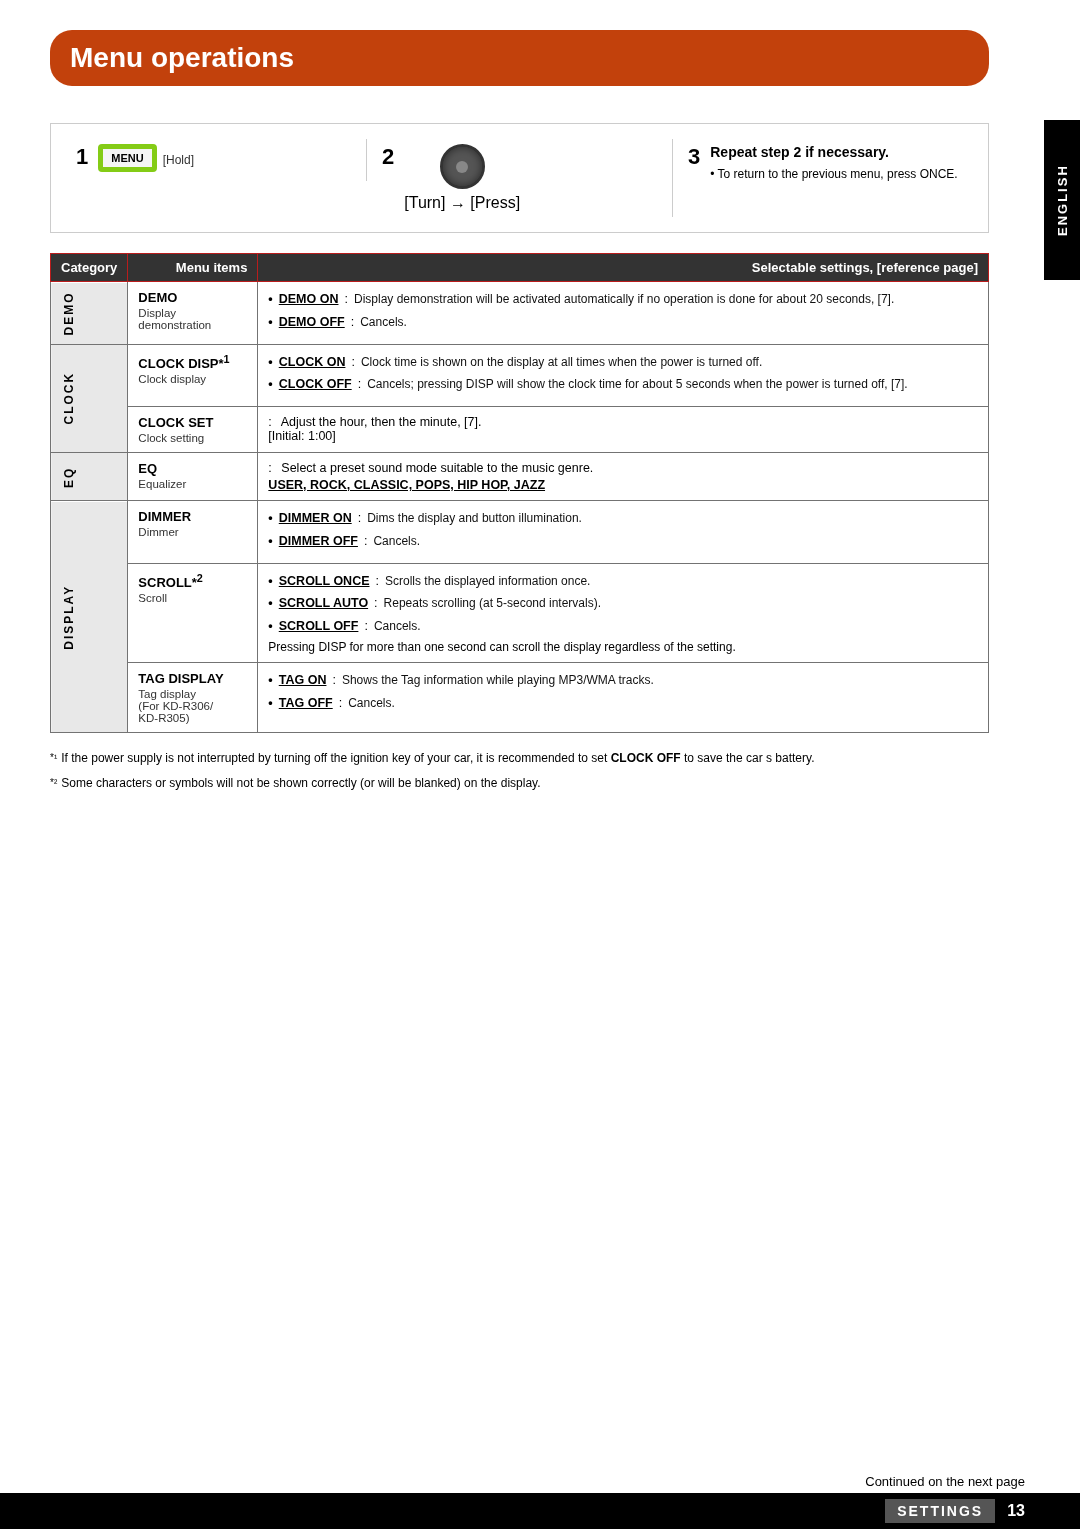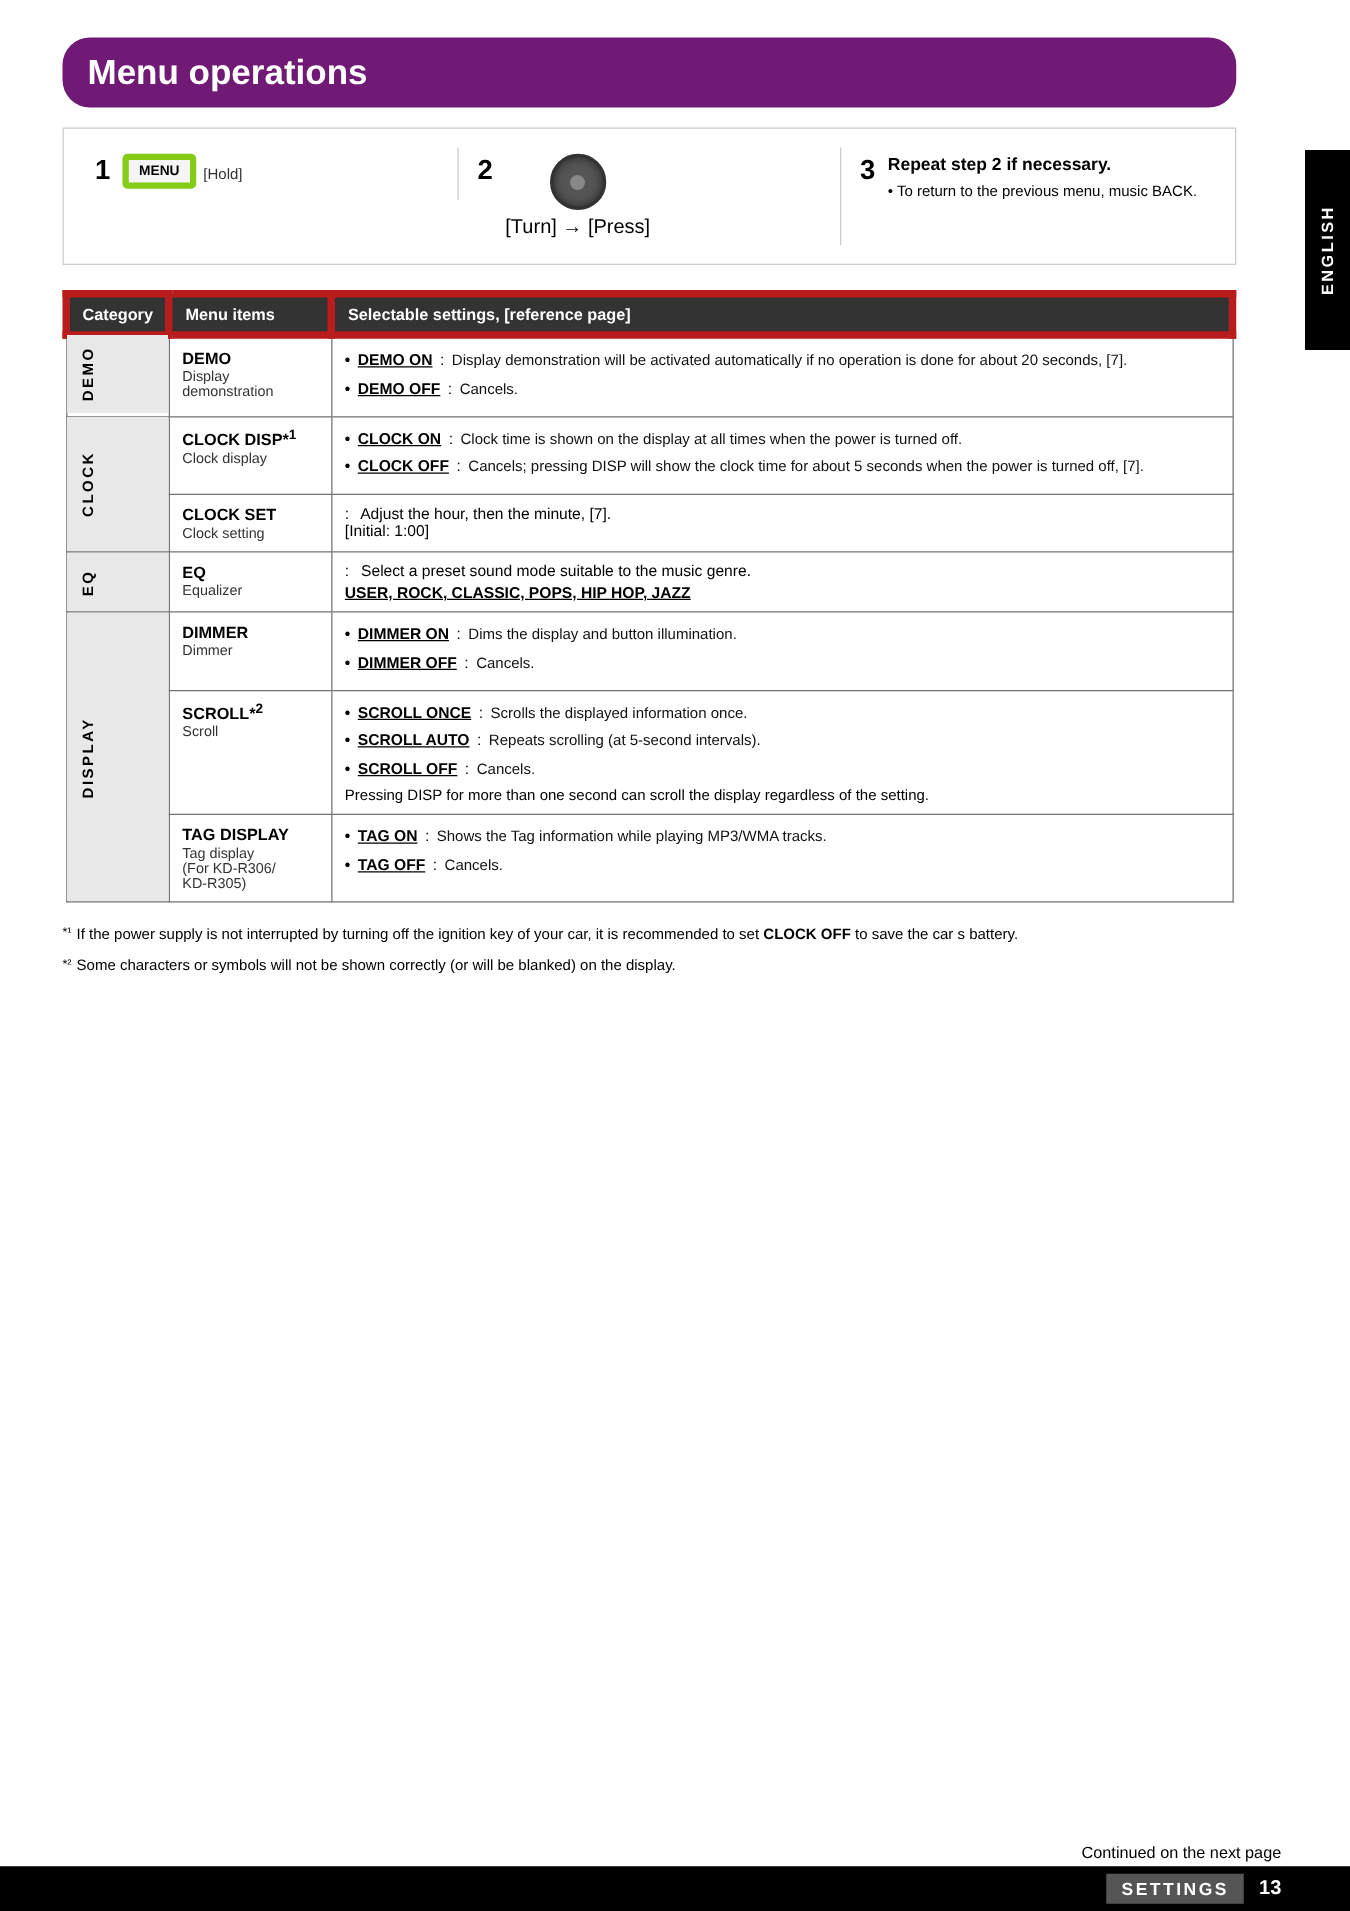--- a/index.html
+++ b/index.html
@@ -42,24 +42,24 @@
     }
 
     
     .main-content {
       padding: 30px 55px 30px 50px;
       margin-right: 36px;
     }
 
     
     .title-banner {
-      background: #701a75;
+      background: #c2410c;
       color: #fff;
       padding: 12px 20px;
-      margin-bottom: 16px;
+      margin-bottom: 37px;
       border-radius: 22px;
     }
     .title-banner h1 {
       font-size: 28px;
       font-weight: bold;
     }
 
     
     .steps-row {
       display: flex;
@@ -152,22 +152,22 @@
     
     .menu-table {
       width: 100%;
       border-collapse: collapse;
       font-size: 12.5px;
     }
     .menu-table th {
       background: #333;
       color: #fff;
       padding: 6px 10px;
-      text-align: left;
-      border: 6px solid #b91c1c;
+      text-align: right;
+      border: 1px solid #b91c1c;
       font-size: 13px;
     }
     .menu-table td {
       border: 1px solid #737373;
       padding: 8px 10px;
       vertical-align: top;
     }
 
     .category-cell {
       background: #e8e8e8;
@@ -326,21 +326,21 @@
             [Turn] → [Press]
           </div>
         </div>
       </div>
 
       <div class="step" style="border-right:none;">
         <span class="step-number">3</span>
         <div class="step3-content">
           <div><strong>Repeat step 2 if necessary.</strong></div>
           <div class="step3-sub">
-            • <span>To return to the previous menu, music BACK.</span>
+            • <span>To return to the previous menu, press ONCE.</span>
           </div>
         </div>
       </div>
     </div>
 
 
     <table class="menu-table">
       <thead>
         <tr>
           <th style="width:44px;">Category</th>

